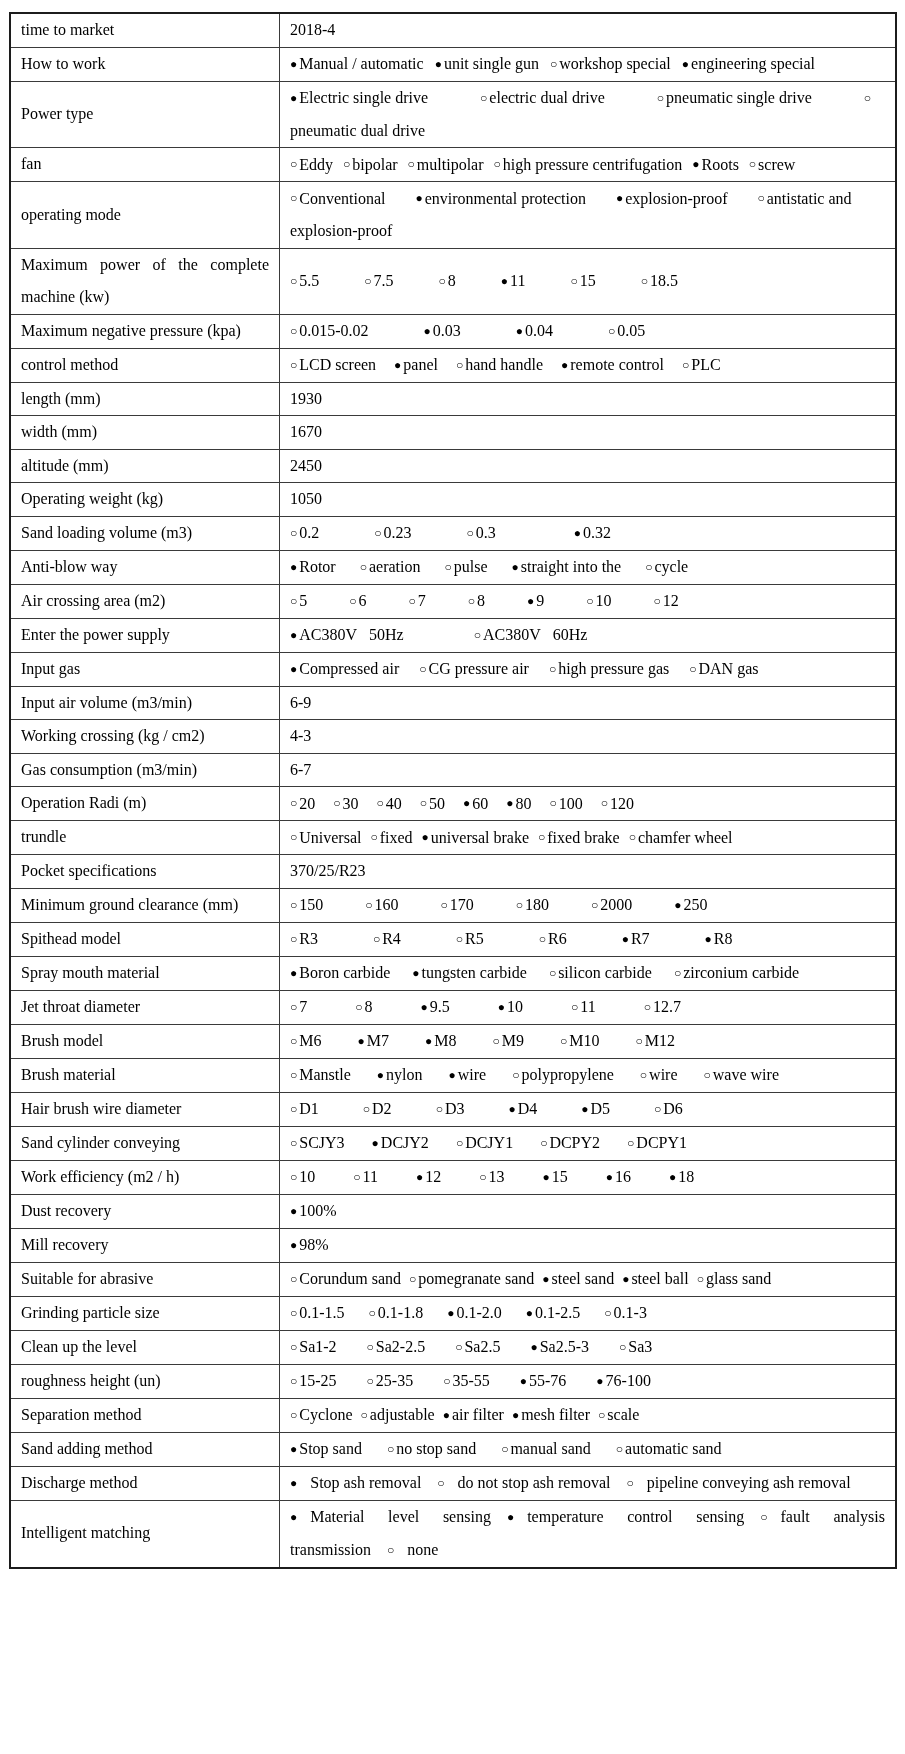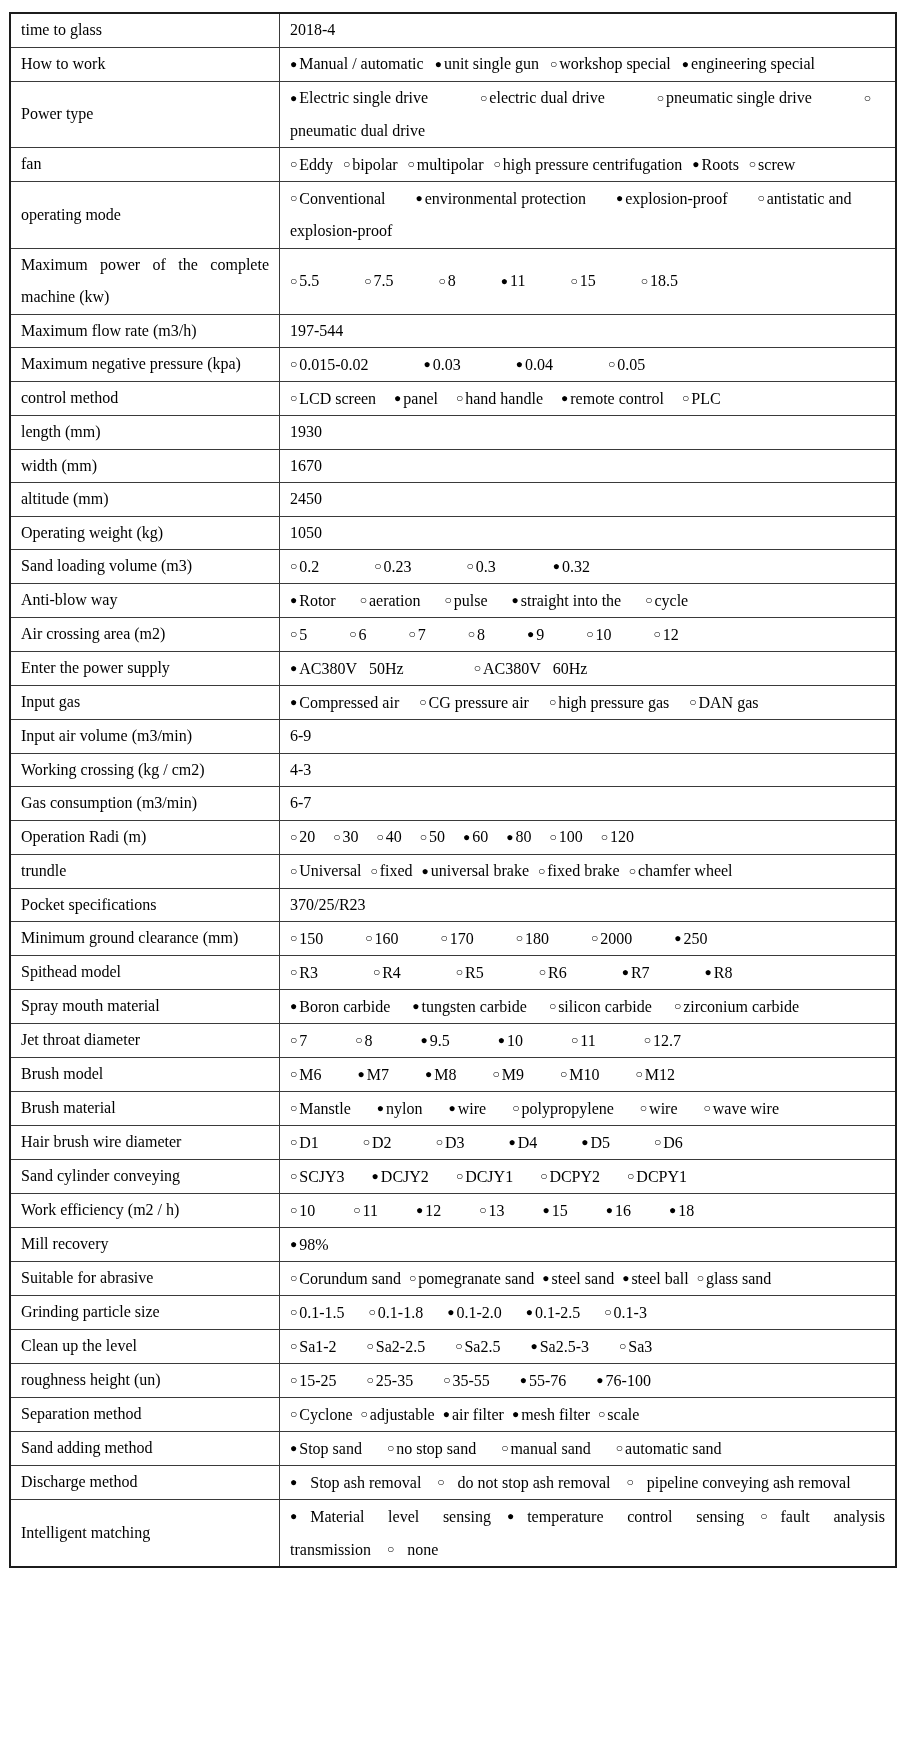--- a/index.html
+++ b/index.html
@@ -24,21 +24,21 @@
   .spaced .bullet { margin-right: 13px; }
   .opt { white-space: normal; }
 </style>
 </head>
 <body>
 
 <div class="page">
   <table class="spec">
     <tbody>
         <tr>
-          <td class="label">time to glass</td>
+          <td class="label">time to market</td>
           <td class="value">2018-4</td>
         </tr>
         <tr>
           <td class="label">How to work</td>
           <td class="value"><span class="opt" style="margin-right: 11px;"><span class="bullet">●</span><span>Manual / automatic</span></span><span class="opt" style="margin-right: 11px;"><span class="bullet">●</span><span>unit single gun</span></span><span class="opt" style="margin-right: 11px;"><span class="bullet">○</span><span>workshop special</span></span><span class="opt"><span class="bullet">●</span><span>engineering special</span></span></td>
         </tr>
         <tr>
           <td class="label">Power type</td>
           <td class="value"><span class="opt" style="margin-right: 52px;"><span class="bullet">●</span><span>Electric single drive</span></span><span class="opt" style="margin-right: 52px;"><span class="bullet">○</span><span>electric dual drive</span></span><span class="opt" style="margin-right: 52px;"><span class="bullet">○</span><span>pneumatic single drive</span></span><span class="opt"><span class="bullet">○</span><span>pneumatic dual drive</span></span></td>
         </tr>
@@ -48,24 +48,20 @@
         </tr>
         <tr>
           <td class="label">operating mode</td>
           <td class="value"><span class="opt" style="margin-right: 30px;"><span class="bullet">○</span><span>Conventional</span></span><span class="opt" style="margin-right: 30px;"><span class="bullet">●</span><span>environmental protection</span></span><span class="opt" style="margin-right: 30px;"><span class="bullet">●</span><span>explosion-proof</span></span><span class="opt"><span class="bullet">○</span><span>antistatic and explosion-proof</span></span></td>
         </tr>
         <tr>
           <td class="label">Maximum power of the complete machine (kw)</td>
           <td class="value"><span class="opt" style="margin-right: 45px;"><span class="bullet">○</span><span>5.5</span></span><span class="opt" style="margin-right: 45px;"><span class="bullet">○</span><span>7.5</span></span><span class="opt" style="margin-right: 45px;"><span class="bullet">○</span><span>8</span></span><span class="opt" style="margin-right: 45px;"><span class="bullet">●</span><span>11</span></span><span class="opt" style="margin-right: 45px;"><span class="bullet">○</span><span>15</span></span><span class="opt"><span class="bullet">○</span><span>18.5</span></span></td>
         </tr>
         <tr>
-          <td class="label">Maximum flow rate (m3/h)</td>
-          <td class="value">197-544</td>
-        </tr>
-        <tr>
           <td class="label">Maximum negative pressure (kpa)</td>
           <td class="value"><span class="opt" style="margin-right: 55px;"><span class="bullet">○</span><span>0.015-0.02</span></span><span class="opt" style="margin-right: 55px;"><span class="bullet">●</span><span>0.03</span></span><span class="opt" style="margin-right: 55px;"><span class="bullet">●</span><span>0.04</span></span><span class="opt"><span class="bullet">○</span><span>0.05</span></span></td>
         </tr>
         <tr>
           <td class="label">control method</td>
           <td class="value"><span class="opt" style="margin-right: 18px;"><span class="bullet">○</span><span>LCD screen</span></span><span class="opt" style="margin-right: 18px;"><span class="bullet">●</span><span>panel</span></span><span class="opt" style="margin-right: 18px;"><span class="bullet">○</span><span>hand handle</span></span><span class="opt" style="margin-right: 18px;"><span class="bullet">●</span><span>remote control</span></span><span class="opt"><span class="bullet">○</span><span>PLC</span></span></td>
         </tr>
         <tr>
           <td class="label">length (mm)</td>
           <td class="value">1930</td>
@@ -77,21 +73,21 @@
         <tr>
           <td class="label">altitude (mm)</td>
           <td class="value">2450</td>
         </tr>
         <tr>
           <td class="label">Operating weight (kg)</td>
           <td class="value">1050</td>
         </tr>
         <tr>
           <td class="label">Sand loading volume (m3)</td>
-          <td class="value"><span class="opt" style="margin-right: 55px;"><span class="bullet">○</span><span>0.2</span></span><span class="opt" style="margin-right: 55px;"><span class="bullet">○</span><span>0.23</span></span><span class="opt" style="margin-right: 57px;"><span class="bullet">○</span><span>0.3</span></span><span class="opt"><span class="bullet">●</span><span>0.32</span></span></td>
+          <td class="value"><span class="opt" style="margin-right: 55px;"><span class="bullet">○</span><span>0.2</span></span><span class="opt" style="margin-right: 55px;"><span class="bullet">○</span><span>0.23</span></span><span class="opt" style="margin-right: 78px;"><span class="bullet">○</span><span>0.3</span></span><span class="opt"><span class="bullet">●</span><span>0.32</span></span></td>
         </tr>
         <tr>
           <td class="label">Anti-blow way</td>
           <td class="value"><span class="opt" style="margin-right: 24px;"><span class="bullet">●</span><span>Rotor</span></span><span class="opt" style="margin-right: 24px;"><span class="bullet">○</span><span>aeration</span></span><span class="opt" style="margin-right: 24px;"><span class="bullet">○</span><span>pulse</span></span><span class="opt" style="margin-right: 24px;"><span class="bullet">●</span><span>straight into the</span></span><span class="opt"><span class="bullet">○</span><span>cycle</span></span></td>
         </tr>
         <tr>
           <td class="label">Air crossing area (m2)</td>
           <td class="value"><span class="opt" style="margin-right: 42px;"><span class="bullet">○</span><span>5</span></span><span class="opt" style="margin-right: 42px;"><span class="bullet">○</span><span>6</span></span><span class="opt" style="margin-right: 42px;"><span class="bullet">○</span><span>7</span></span><span class="opt" style="margin-right: 42px;"><span class="bullet">○</span><span>8</span></span><span class="opt" style="margin-right: 42px;"><span class="bullet">●</span><span>9</span></span><span class="opt" style="margin-right: 42px;"><span class="bullet">○</span><span>10</span></span><span class="opt"><span class="bullet">○</span><span>12</span></span></td>
         </tr>
         <tr>
@@ -154,20 +150,24 @@
           <td class="label">Hair brush wire diameter</td>
           <td class="value"><span class="opt" style="margin-right: 44px;"><span class="bullet">○</span><span>D1</span></span><span class="opt" style="margin-right: 44px;"><span class="bullet">○</span><span>D2</span></span><span class="opt" style="margin-right: 44px;"><span class="bullet">○</span><span>D3</span></span><span class="opt" style="margin-right: 44px;"><span class="bullet">●</span><span>D4</span></span><span class="opt" style="margin-right: 44px;"><span class="bullet">●</span><span>D5</span></span><span class="opt"><span class="bullet">○</span><span>D6</span></span></td>
         </tr>
         <tr>
           <td class="label">Sand cylinder conveying</td>
           <td class="value"><span class="opt" style="margin-right: 27px;"><span class="bullet">○</span><span>SCJY3</span></span><span class="opt" style="margin-right: 27px;"><span class="bullet">●</span><span>DCJY2</span></span><span class="opt" style="margin-right: 27px;"><span class="bullet">○</span><span>DCJY1</span></span><span class="opt" style="margin-right: 27px;"><span class="bullet">○</span><span>DCPY2</span></span><span class="opt"><span class="bullet">○</span><span>DCPY1</span></span></td>
         </tr>
         <tr>
           <td class="label">Work efficiency (m2 / h)</td>
           <td class="value"><span class="opt" style="margin-right: 38px;"><span class="bullet">○</span><span>10</span></span><span class="opt" style="margin-right: 38px;"><span class="bullet">○</span><span>11</span></span><span class="opt" style="margin-right: 38px;"><span class="bullet">●</span><span>12</span></span><span class="opt" style="margin-right: 38px;"><span class="bullet">○</span><span>13</span></span><span class="opt" style="margin-right: 38px;"><span class="bullet">●</span><span>15</span></span><span class="opt" style="margin-right: 38px;"><span class="bullet">●</span><span>16</span></span><span class="opt"><span class="bullet">●</span><span>18</span></span></td>
+        </tr>
+        <tr>
+          <td class="label">Dust recovery</td>
+          <td class="value"><span class="opt"><span class="bullet">●</span><span>100%</span></span></td>
         </tr>
         <tr>
           <td class="label">Mill recovery</td>
           <td class="value"><span class="opt"><span class="bullet">●</span><span>98%</span></span></td>
         </tr>
         <tr>
           <td class="label">Suitable for abrasive</td>
           <td class="value"><span class="opt" style="margin-right: 8px;"><span class="bullet">○</span><span>Corundum sand</span></span><span class="opt" style="margin-right: 8px;"><span class="bullet">○</span><span>pomegranate sand</span></span><span class="opt" style="margin-right: 8px;"><span class="bullet">●</span><span>steel sand</span></span><span class="opt" style="margin-right: 8px;"><span class="bullet">●</span><span>steel ball</span></span><span class="opt"><span class="bullet">○</span><span>glass sand</span></span></td>
         </tr>
         <tr>

